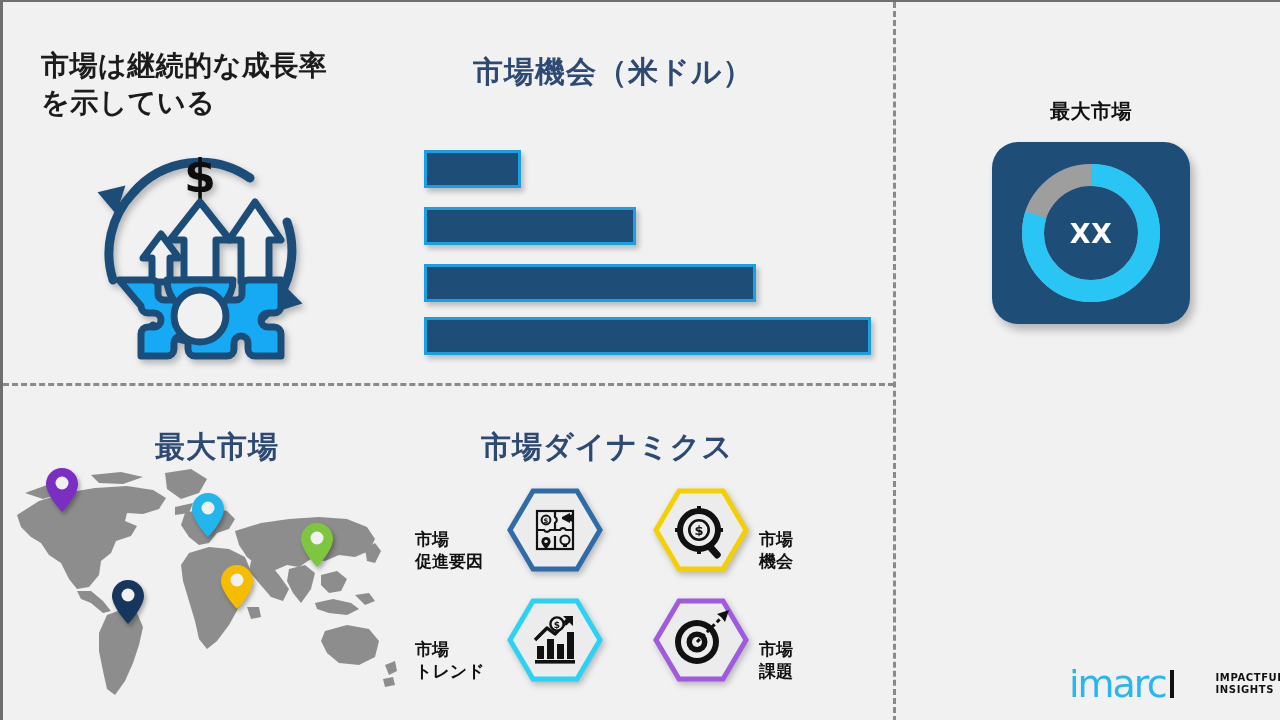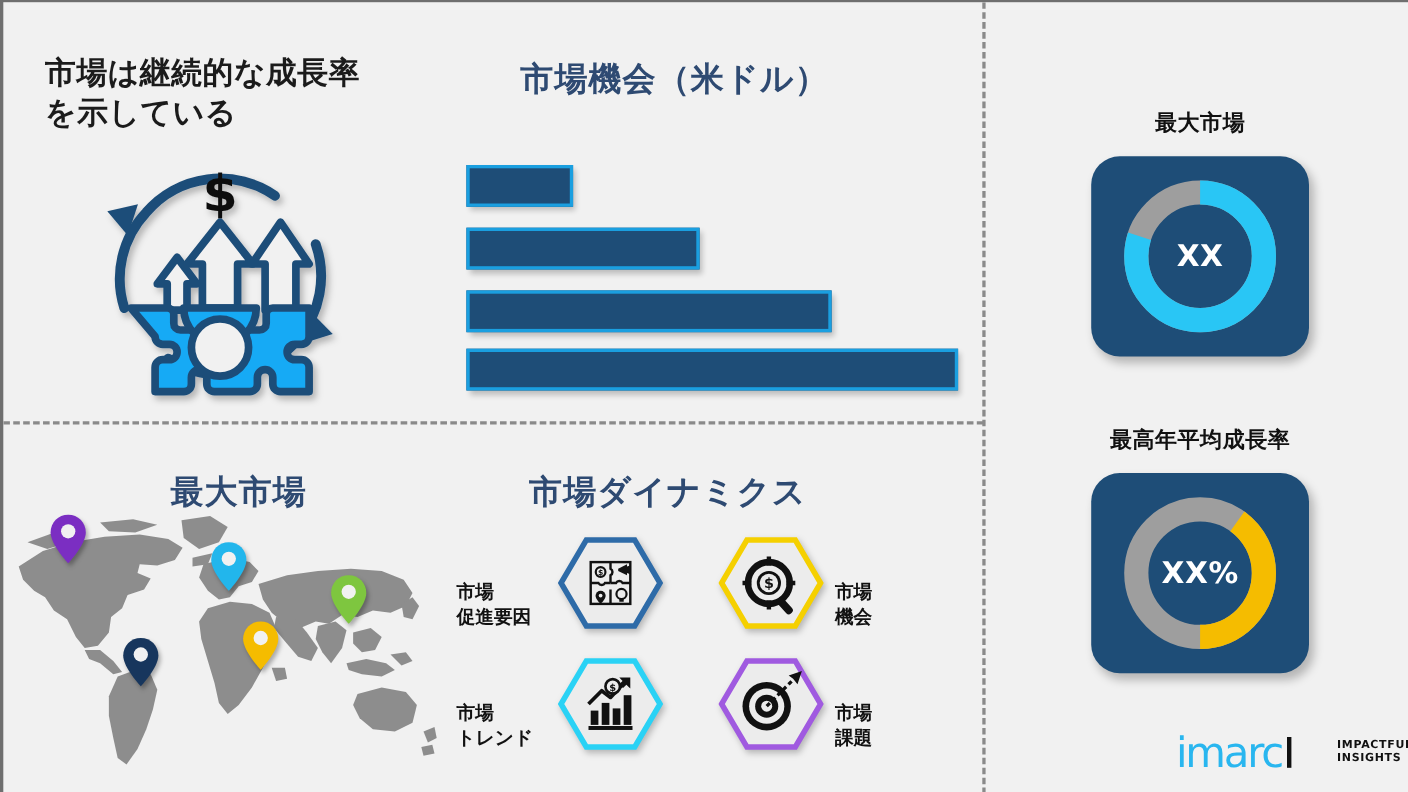--- a/index.html
+++ b/index.html
@@ -458,29 +458,21 @@
   <div class="donut-title" style="left:958px; top:96px;">最大市場</div>
 
   <div class="donut-card" style="left:989px; top:140px;">
     <svg viewBox="0 0 160 160" width="160" height="160">
       <circle cx="80" cy="80" r="58" fill="none" stroke="#9e9e9e" stroke-width="22"></circle>
       <circle cx="80" cy="80" r="58" fill="none" stroke="#29c6f5" stroke-width="22" stroke-dasharray="291.5 72.9" transform="rotate(-90 80 80)"></circle>
     </svg>
     <div class="donut-center">XX</div>
   </div>
 
-  <div class="donut-title" style="left:958px; top:384px;">最高年平均成長率</div>
-
-  <div class="donut-card" style="left:989px; top:428px;">
-    <svg viewBox="0 0 160 160" width="160" height="160">
-      <circle cx="80" cy="80" r="58" fill="none" stroke="#9e9e9e" stroke-width="22"></circle>
-      <circle cx="80" cy="80" r="58" fill="none" stroke="#f5bc00" stroke-width="22" stroke-dasharray="145.8 218.7" transform="rotate(-90 80 80) scale(-1,1) translate(-160,0)"></circle>
-    </svg>
-    <div class="donut-center">XX%</div>
-  </div>
+
 
   <div id="logo">
     <div id="logo-mark">imarc</div>
     <div id="logo-bar"></div>
     <div id="logo-tag">IMPACTFUL
 INSIGHTS</div>
   </div>
 
 </div>
 

